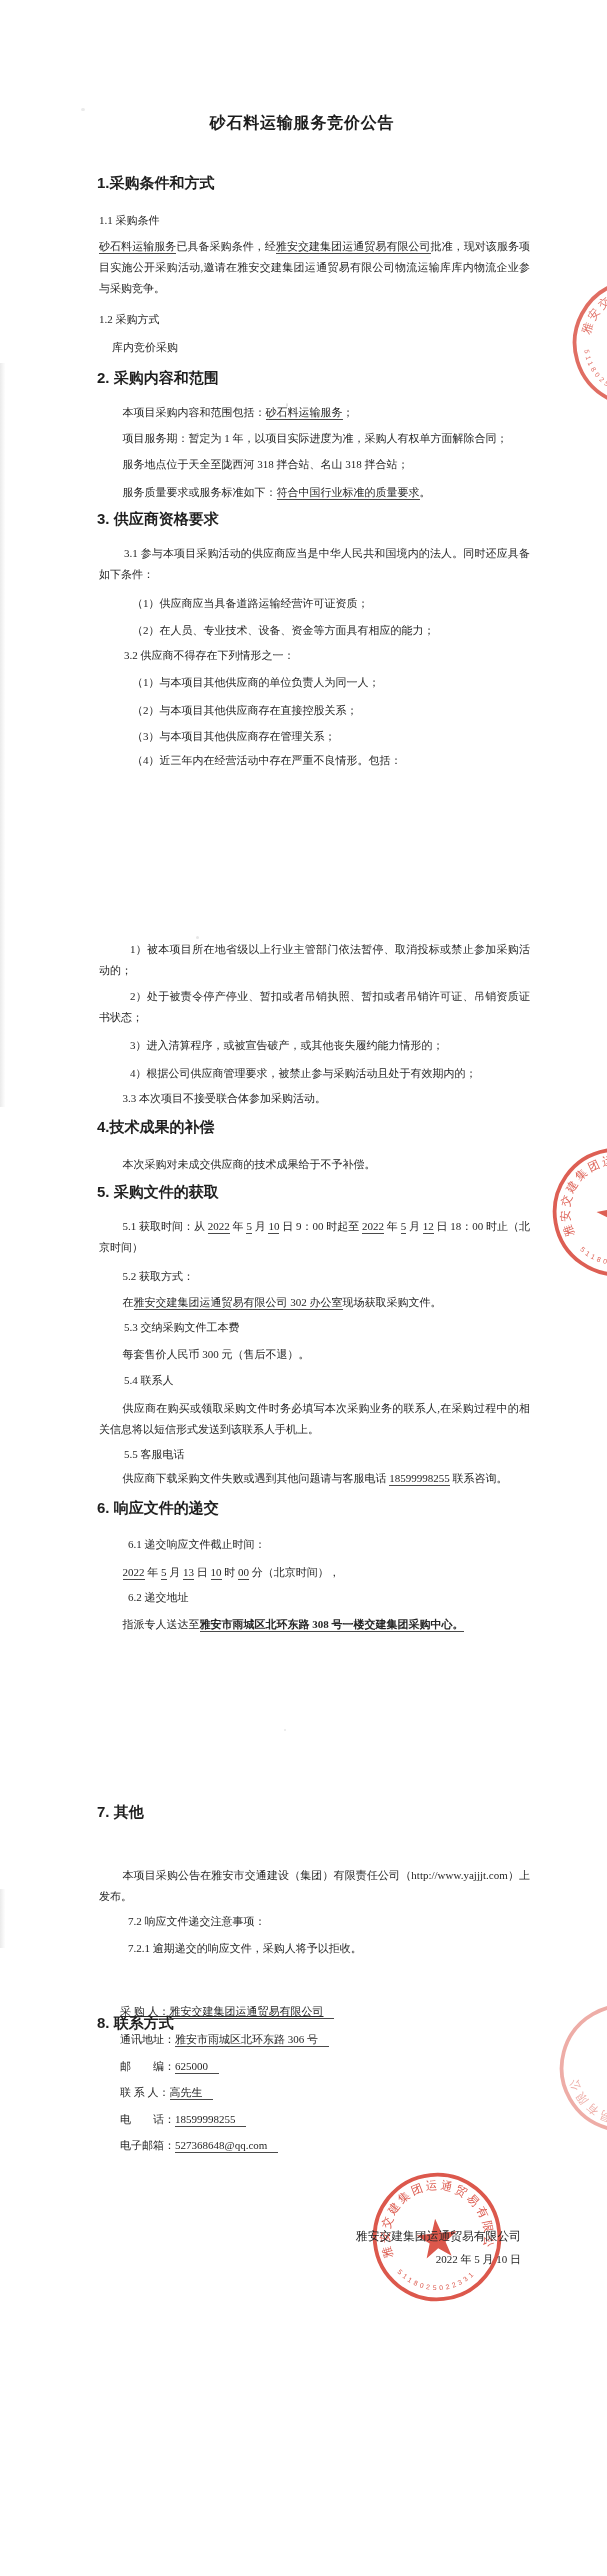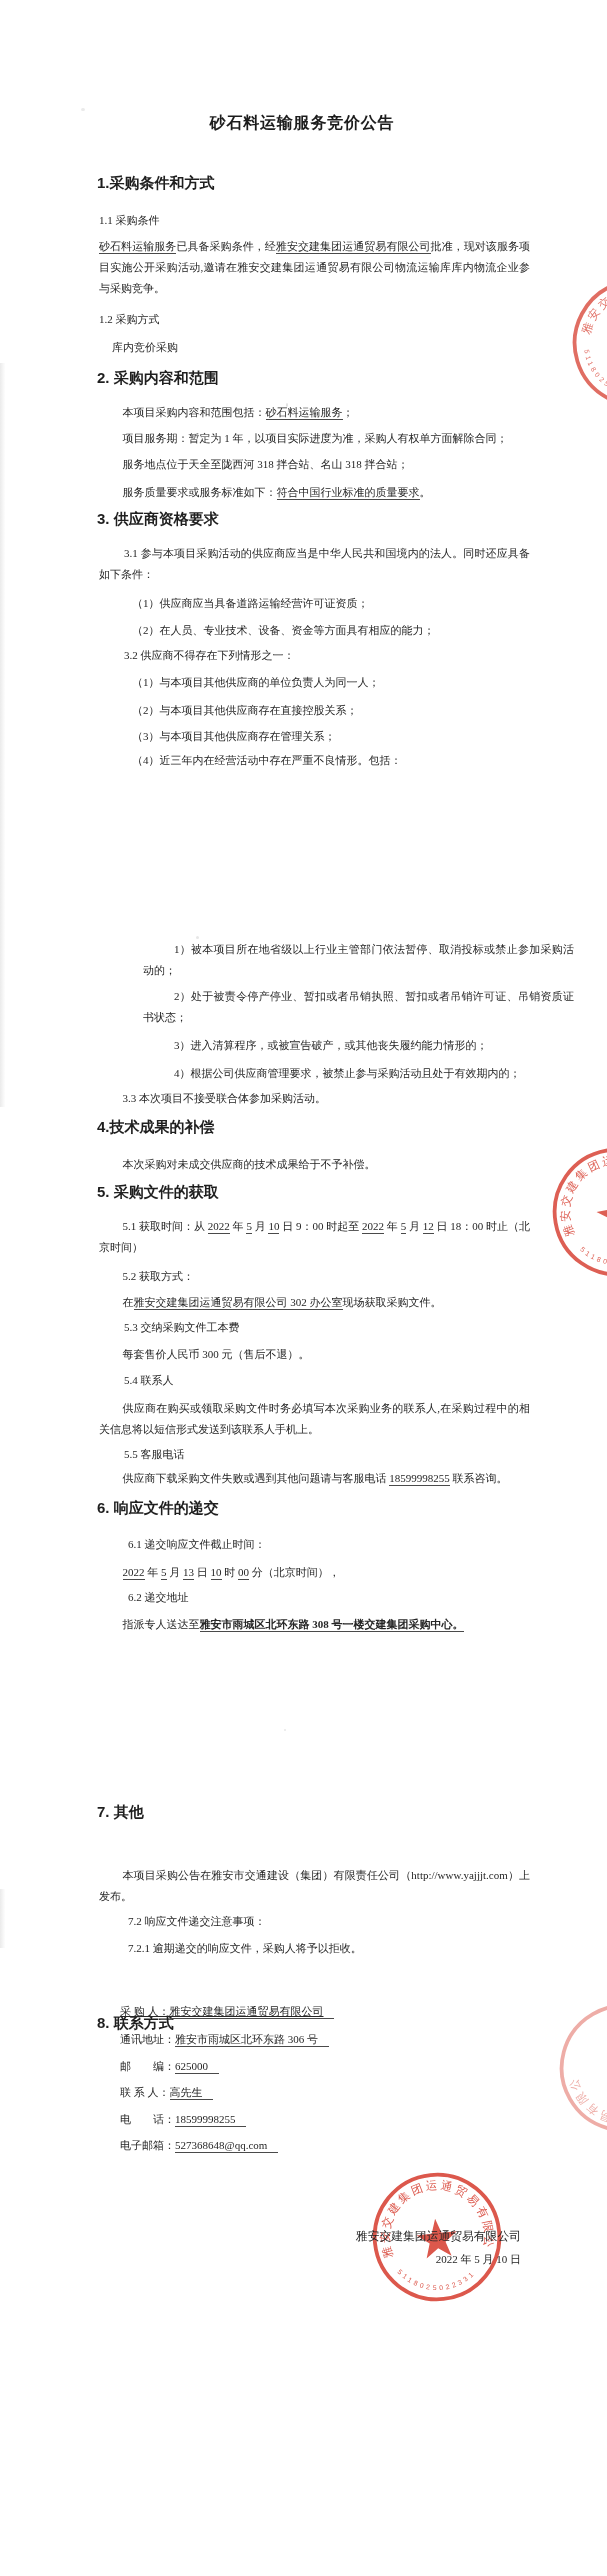--- a/index.html
+++ b/index.html
@@ -9,21 +9,21 @@
          font:bold 16px/23px "Liberation Sans","DejaVu Sans",sans-serif;color:#1c1c1c;letter-spacing:0.8px;}
   .hd{position:absolute;left:97px;width:456px;
       font:bold 15px/21px "Liberation Sans","DejaVu Sans",sans-serif;color:#1f1f1f;}
   .blk{position:absolute;left:99px;width:431px;font-size:11px;line-height:21px;color:#262626;
        text-align:justify;}
   .l148{left:112px;}
   .l158{left:120px;width:410px;}
   .in31{text-indent:23.5px;}
   .in33{text-indent:25px;}
   .in38{text-indent:29px;}
-  .in41{text-indent:31px;margin-left:44px;}
+  .in41{text-indent:31px;}
   .in43{text-indent:33px;}
   .lh27{line-height:20.5px;}
   .u{border-bottom:0.8px solid #4a4a4a;padding-bottom:0.8px;}
   .uv{padding-right:10.6px;}
   .b{font-weight:bold;}
   .sig{position:absolute;left:99px;width:422px;text-align:right;font-size:11.8px;line-height:18px;color:#262626;}
   .sigdate{padding-right:33px;font-size:11px;}
   .stamp{position:absolute;mix-blend-mode:multiply;}
   .strip{position:absolute;left:0;width:5.3px;background:linear-gradient(90deg,#e7e7e7,#fdfdfd);opacity:.85;}
   .spk{position:absolute;background:#d6d6d6;border-radius:50%;}

